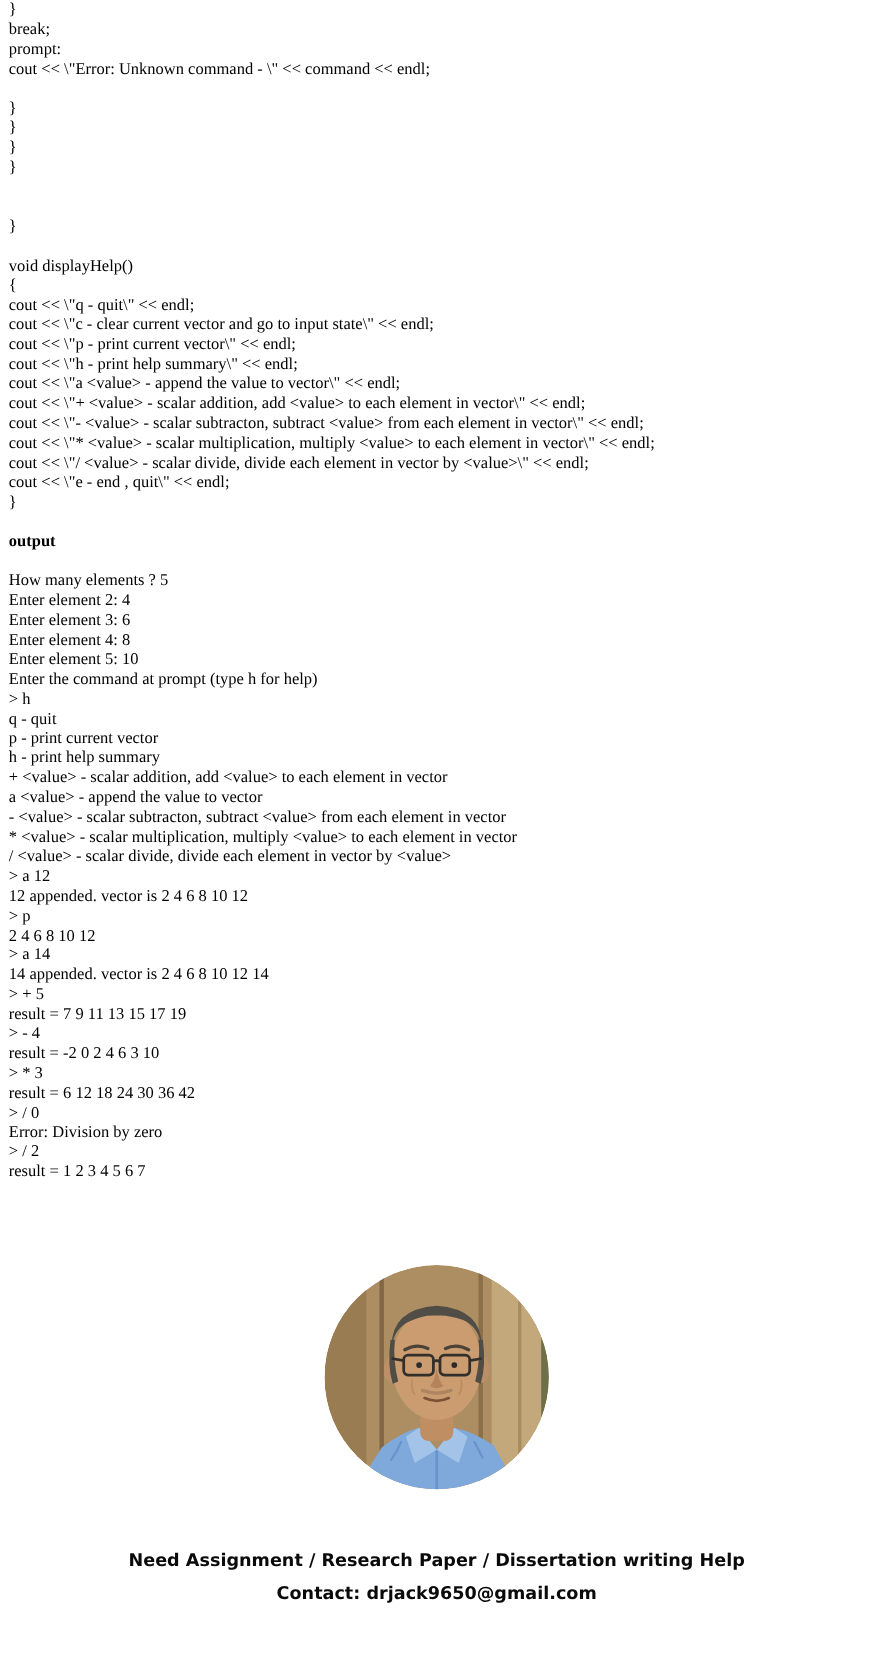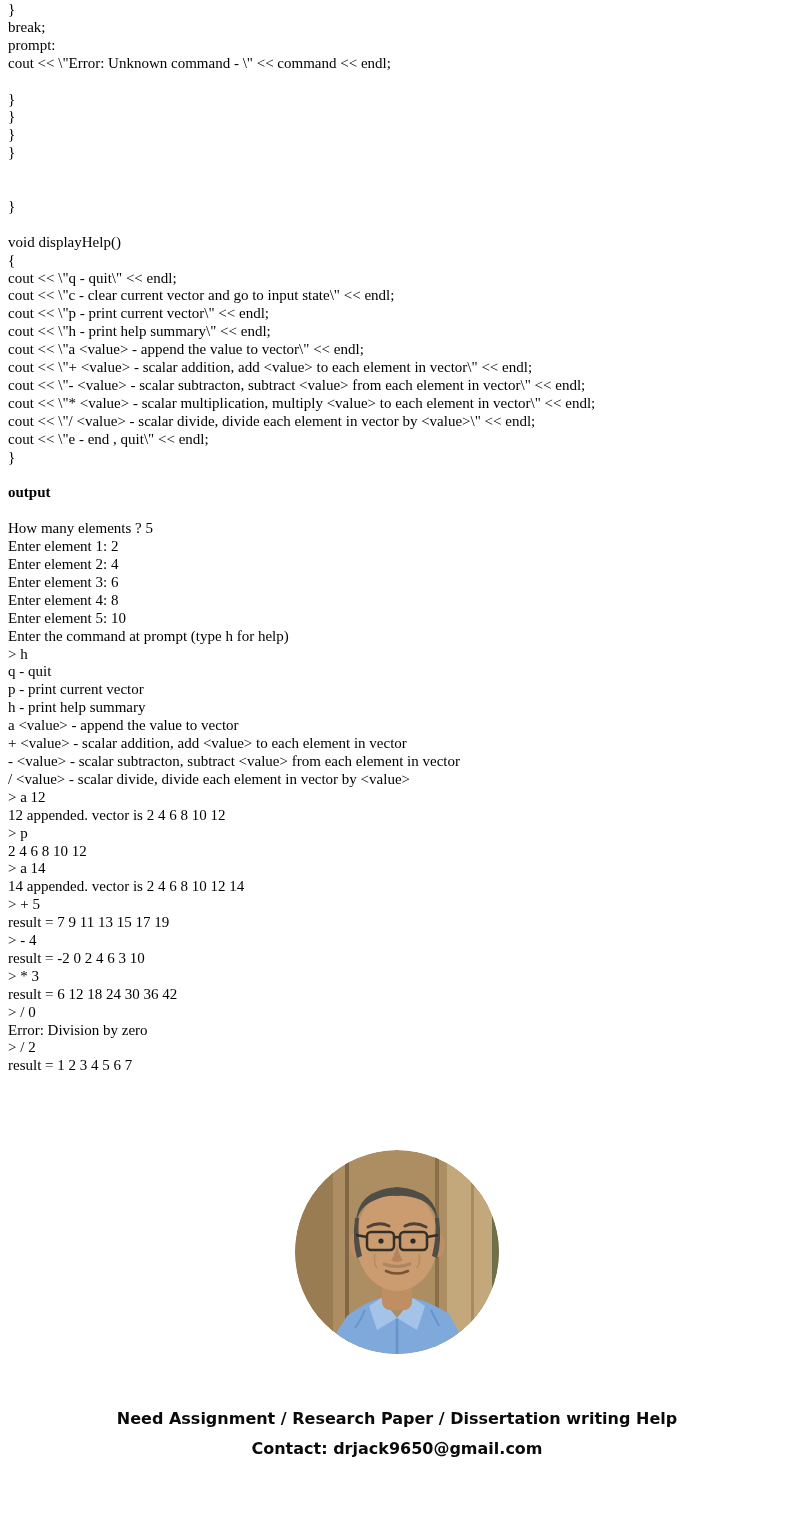--- a/index.html
+++ b/index.html
@@ -89,33 +89,33 @@
         <div class="line">cout &lt;&lt; \"* &lt;value&gt; - scalar multiplication, multiply &lt;value&gt; to each element in vector\" &lt;&lt; endl;</div>
         <div class="line">cout &lt;&lt; \"/ &lt;value&gt; - scalar divide, divide each element in vector by &lt;value&gt;\" &lt;&lt; endl;</div>
         <div class="line">cout &lt;&lt; \"e - end , quit\" &lt;&lt; endl;</div>
         <div class="line">}</div>
       </div>
     <div class="line"></div>
     <div class="line heading-line">output</div>
     <div class="line"></div>
     <div>
         <div class="line">How many elements ? 5</div>
-        <div class="line">Enter element 1: 2</div>
         <div class="line">Enter element 2: 4</div>
         <div class="line">Enter element 3: 6</div>
         <div class="line">Enter element 4: 8</div>
         <div class="line">Enter element 5: 10</div>
         <div class="line">Enter the command at prompt (type h for help)</div>
         <div class="line">&gt; h</div>
         <div class="line">q - quit</div>
         <div class="line">p - print current vector</div>
         <div class="line">h - print help summary</div>
+        <div class="line">+ &lt;value&gt; - scalar addition, add &lt;value&gt; to each element in vector</div>
         <div class="line">a &lt;value&gt; - append the value to vector</div>
-        <div class="line">+ &lt;value&gt; - scalar addition, add &lt;value&gt; to each element in vector</div>
         <div class="line">- &lt;value&gt; - scalar subtracton, subtract &lt;value&gt; from each element in vector</div>
+        <div class="line">* &lt;value&gt; - scalar multiplication, multiply &lt;value&gt; to each element in vector</div>
         <div class="line">/ &lt;value&gt; - scalar divide, divide each element in vector by &lt;value&gt;</div>
         <div class="line">&gt; a 12</div>
         <div class="line">12 appended. vector is 2 4 6 8 10 12</div>
         <div class="line">&gt; p</div>
         <div class="line">2 4 6 8 10 12</div>
         <div class="line">&gt; a 14</div>
         <div class="line">14 appended. vector is 2 4 6 8 10 12 14</div>
         <div class="line">&gt; + 5</div>
         <div class="line">result = 7 9 11 13 15 17 19</div>
         <div class="line">&gt; - 4</div>

